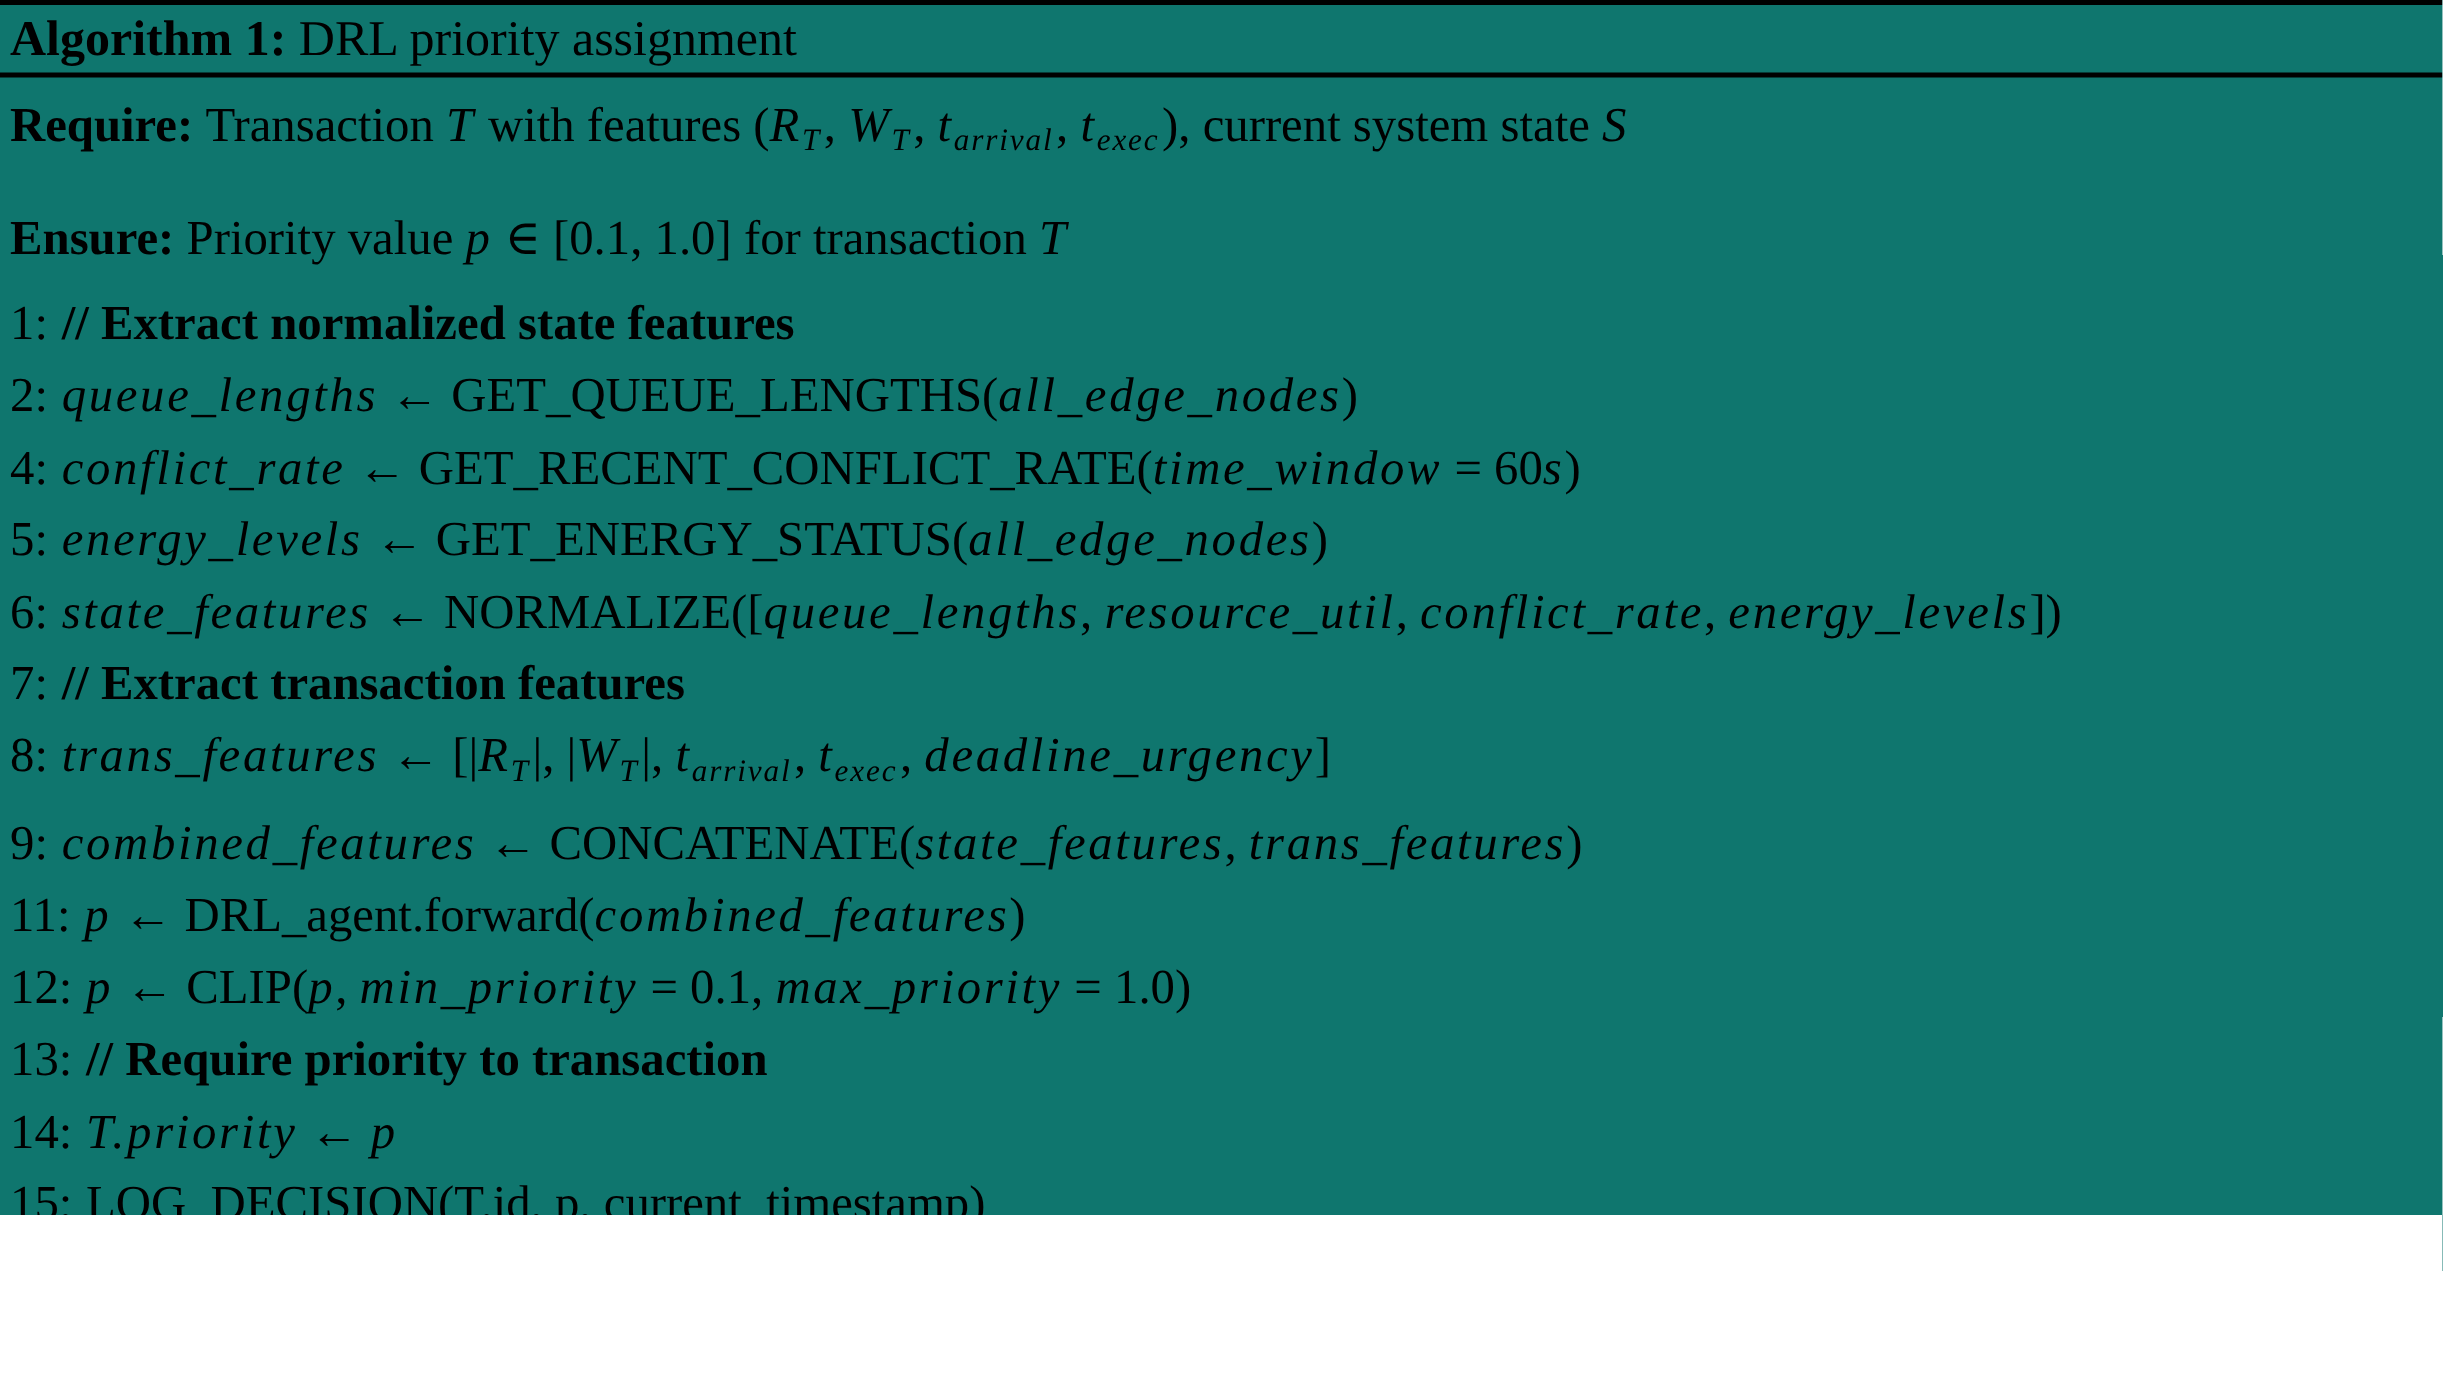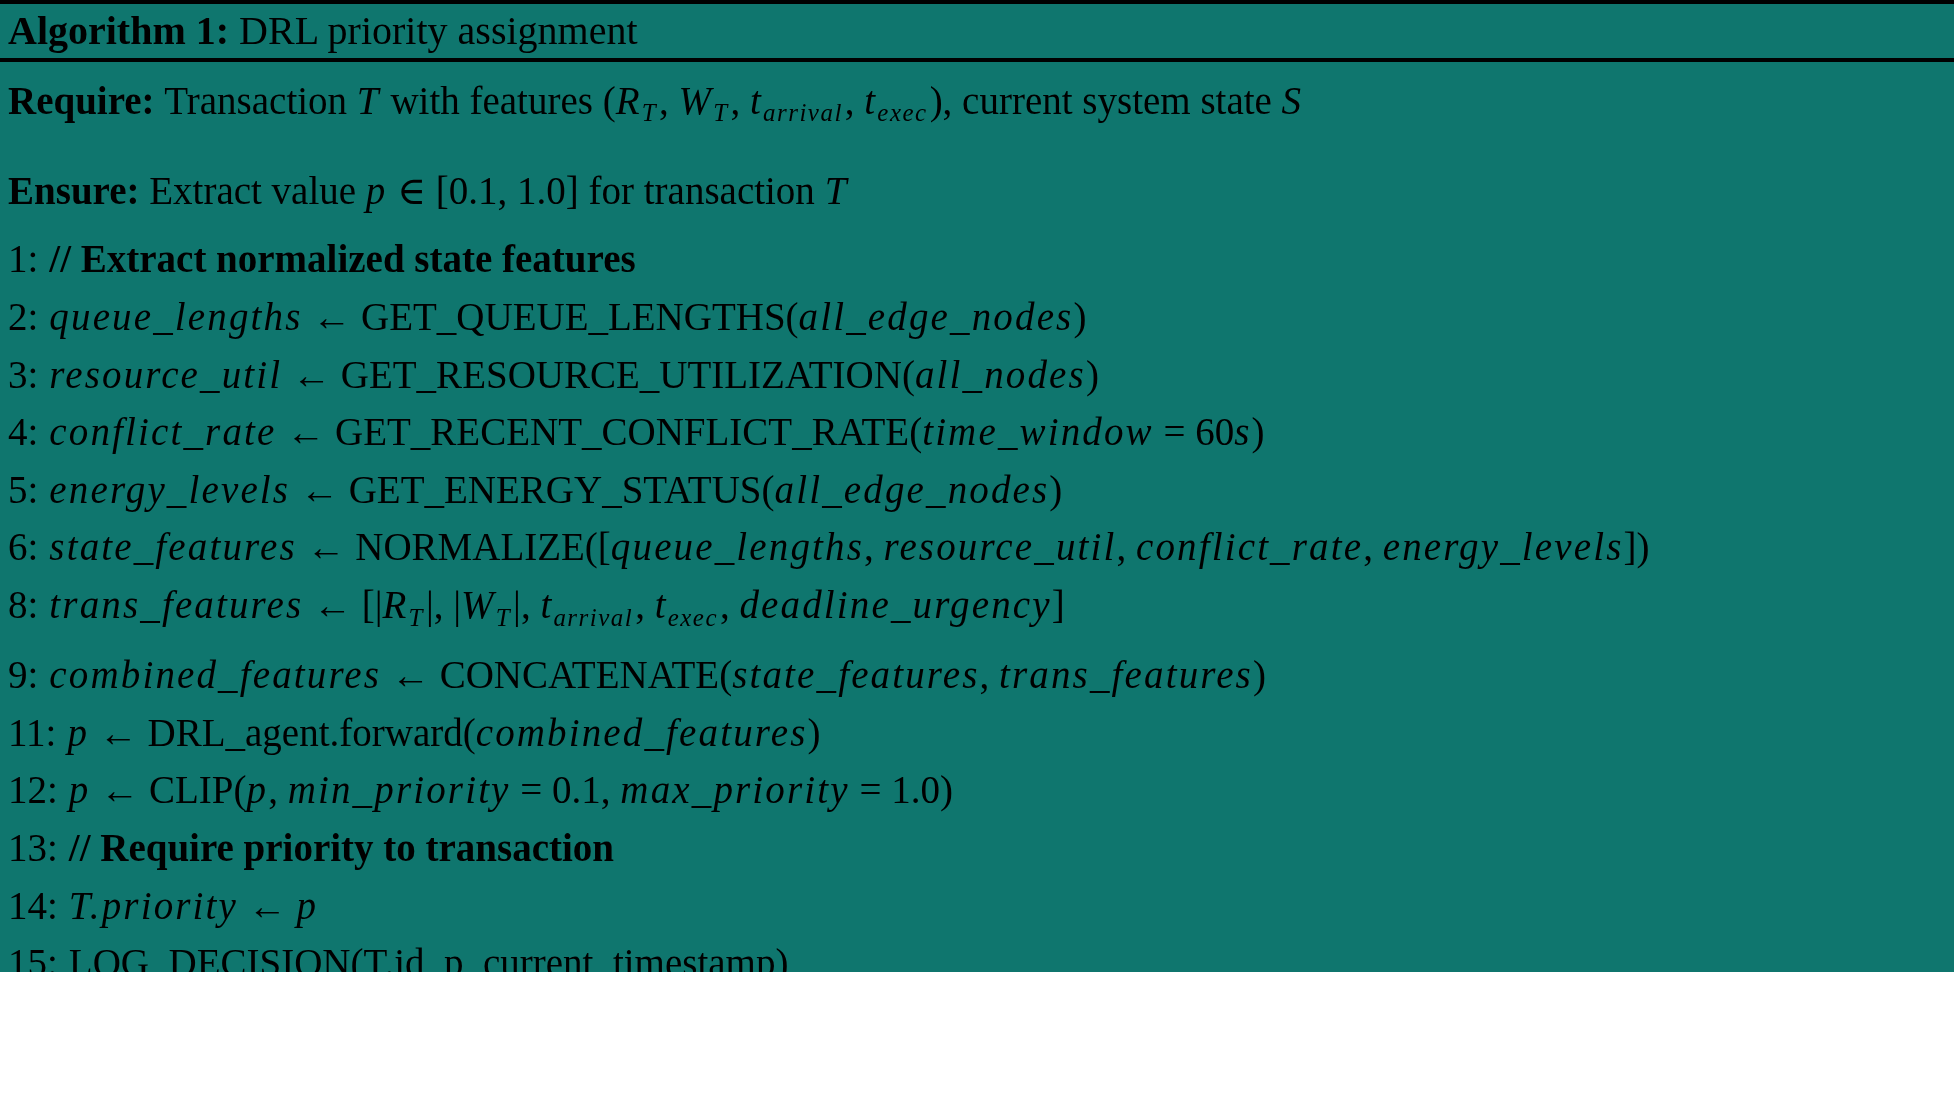--- a/index.html
+++ b/index.html
@@ -56,29 +56,29 @@
 </style>
 </head>
 <body>
 
 <div class="page">
   <div class="rule rule-top"></div>
   <div class="caption"><span class="seg-b">Algorithm 1:</span><span class="seg-n"> DRL priority assignment</span></div>
   <div class="rule rule-mid"></div>
   <div id="preamble">
       <div class="pre-row"><span class="seg-b">Require: </span><span class="seg-n">Transaction </span><span class="seg-i">T</span><span class="seg-n"> with features (</span><span class="seg-i">R</span><span class="seg-sub">T</span><span class="seg-n">, </span><span class="seg-i">W</span><span class="seg-sub">T</span><span class="seg-n">, </span><span class="seg-i">t</span><span class="seg-sub">arrival</span><span class="seg-n">, </span><span class="seg-i">t</span><span class="seg-sub">exec</span><span class="seg-n">), current system state </span><span class="seg-i">S</span></div>
-      <div class="pre-row"><span class="seg-b">Ensure: </span><span class="seg-n">Extract value </span><span class="seg-i">p</span><span class="seg-n"> ∈ [0.1, 1.0] for transaction </span><span class="seg-i">T</span></div>
+      <div class="pre-row"><span class="seg-b">Ensure: </span><span class="seg-n">Priority value </span><span class="seg-i">p</span><span class="seg-n"> ∈ [0.1, 1.0] for transaction </span><span class="seg-i">T</span></div>
     </div>
   <div id="body-lines">
       <div class="alg-row"><span class="line-no seg-n">1:</span><span><span class="seg-b">// Extract normalized state features</span></span></div>
       <div class="alg-row"><span class="line-no seg-n">2:</span><span><span class="seg-i">queue_lengths</span><span class="seg-n"> ← GET_QUEUE_LENGTHS(</span><span class="seg-i">all_edge_nodes</span><span class="seg-n">)</span></span></div>
-      <div class="alg-row"><span class="line-no seg-n">3:</span><span><span class="seg-i">resource_util</span><span class="seg-n"> ← GET_RESOURCE_UTILIZATION(</span><span class="seg-i">all_nodes</span><span class="seg-n">)</span></span></div>
       <div class="alg-row"><span class="line-no seg-n">4:</span><span><span class="seg-i">conflict_rate</span><span class="seg-n"> ← GET_RECENT_CONFLICT_RATE(</span><span class="seg-i">time_window</span><span class="seg-n"> = 60</span><span class="seg-i">s</span><span class="seg-n">)</span></span></div>
       <div class="alg-row"><span class="line-no seg-n">5:</span><span><span class="seg-i">energy_levels</span><span class="seg-n"> ← GET_ENERGY_STATUS(</span><span class="seg-i">all_edge_nodes</span><span class="seg-n">)</span></span></div>
       <div class="alg-row"><span class="line-no seg-n">6:</span><span><span class="seg-i">state_features</span><span class="seg-n"> ← NORMALIZE([</span><span class="seg-i">queue_lengths</span><span class="seg-n">, </span><span class="seg-i">resource_util</span><span class="seg-n">, </span><span class="seg-i">conflict_rate</span><span class="seg-n">, </span><span class="seg-i">energy_levels</span><span class="seg-n">])</span></span></div>
+      <div class="alg-row"><span class="line-no seg-n">7:</span><span><span class="seg-b">// Extract transaction features</span></span></div>
       <div class="alg-row"><span class="line-no seg-n">8:</span><span><span class="seg-i">trans_features</span><span class="seg-n"> ← [|</span><span class="seg-i">R</span><span class="seg-sub">T</span><span class="seg-n">|, |</span><span class="seg-i">W</span><span class="seg-sub">T</span><span class="seg-n">|, </span><span class="seg-i">t</span><span class="seg-sub">arrival</span><span class="seg-n">, </span><span class="seg-i">t</span><span class="seg-sub">exec</span><span class="seg-n">, </span><span class="seg-i">deadline_urgency</span><span class="seg-n">]</span></span></div>
       <div class="alg-row"><span class="line-no seg-n">9:</span><span><span class="seg-i">combined_features</span><span class="seg-n"> ← CONCATENATE(</span><span class="seg-i">state_features</span><span class="seg-n">, </span><span class="seg-i">trans_features</span><span class="seg-n">)</span></span></div>
       <div class="alg-row"><span class="line-no seg-n">11:</span><span><span class="seg-i">p</span><span class="seg-n"> ← DRL_agent.forward(</span><span class="seg-i">combined_features</span><span class="seg-n">)</span></span></div>
       <div class="alg-row"><span class="line-no seg-n">12:</span><span><span class="seg-i">p</span><span class="seg-n"> ← CLIP(</span><span class="seg-i">p</span><span class="seg-n">, </span><span class="seg-i">min_priority</span><span class="seg-n"> = 0.1, </span><span class="seg-i">max_priority</span><span class="seg-n"> = 1.0)</span></span></div>
       <div class="alg-row"><span class="line-no seg-n">13:</span><span><span class="seg-b">// Require priority to transaction</span></span></div>
       <div class="alg-row"><span class="line-no seg-n">14:</span><span><span class="seg-i">T.priority</span><span class="seg-n"> ← </span><span class="seg-i">p</span></span></div>
       <div class="alg-row"><span class="line-no seg-n">15:</span><span><span class="seg-n">LOG_DECISION(T.id, p, current_timestamp)</span></span></div>
       <div class="alg-row"><span class="line-no seg-n">16:</span><span><span class="seg-b">return </span><span class="seg-i">p</span></span></div>
     </div>
 

